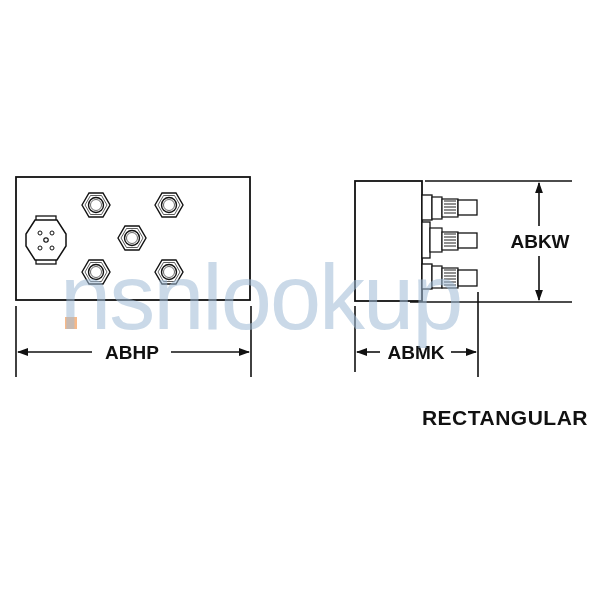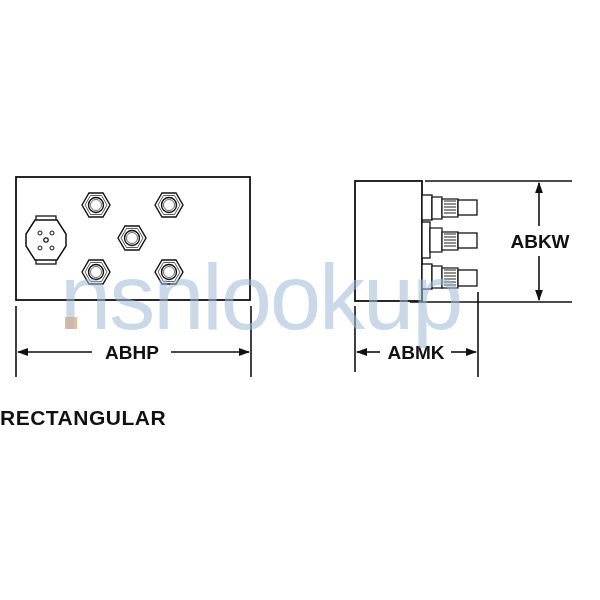--- a/index.html
+++ b/index.html
@@ -1,20 +1,20 @@
 <!DOCTYPE html>
 <html><head>
   <meta charset="utf-8">
   <style>
     html, body { margin: 0; padding: 0; background: #ffffff; }
     body { width: 600px; height: 600px; position: relative; overflow: hidden; }
     #stage { position: absolute; left: 0; top: 0; width: 600px; height: 600px; }
     .lbl { font-family: "Liberation Sans", sans-serif; font-weight: bold; fill: #111111; }
     .wm { font-family: "Liberation Sans", sans-serif; fill: #9fbbd6; opacity: 0.55; }
-    .caption { position: absolute; left: 0; width: 588px; top: 406px; text-align: left;
+    .caption { position: absolute; left: 0; width: 588px; top: 406px; text-align: right;
       font-family: "Liberation Sans", sans-serif; font-weight: bold; font-size: 21px; color: #111; letter-spacing: 0.5px; }
   </style>
 </head>
 <body>
 
 <svg id="stage" viewBox="0 0 600 600" xmlns="http://www.w3.org/2000/svg">
   <defs>
     <g id="hexnut">
       <polygon points="-14,0 -7,-12 7,-12 14,0 7,12 -7,12" fill="#fff" stroke="#111" stroke-width="1.4"></polygon>
       <polygon points="-11,0 -5.5,-9.5 5.5,-9.5 11,0 5.5,9.5 -5.5,9.5" fill="none" stroke="#333" stroke-width="0.8"></polygon>

